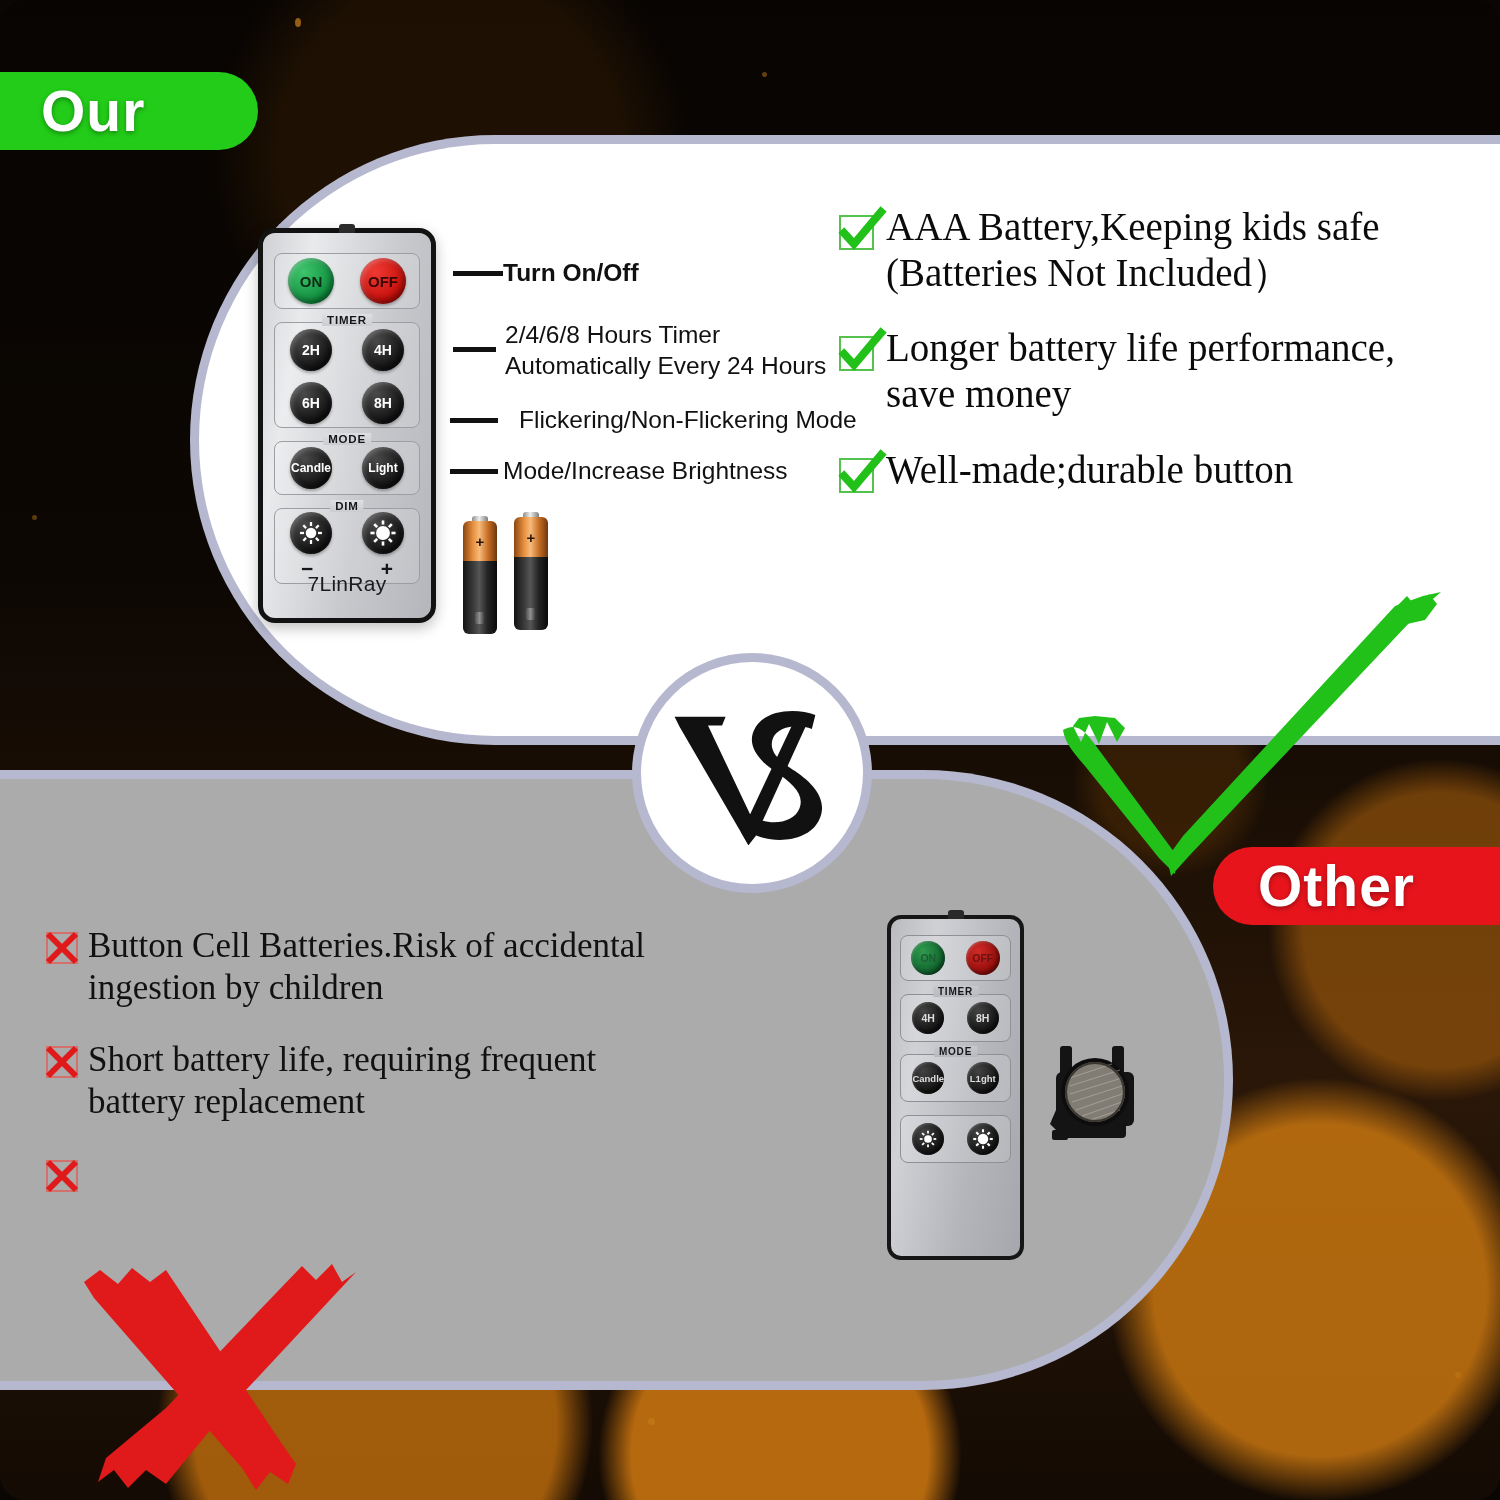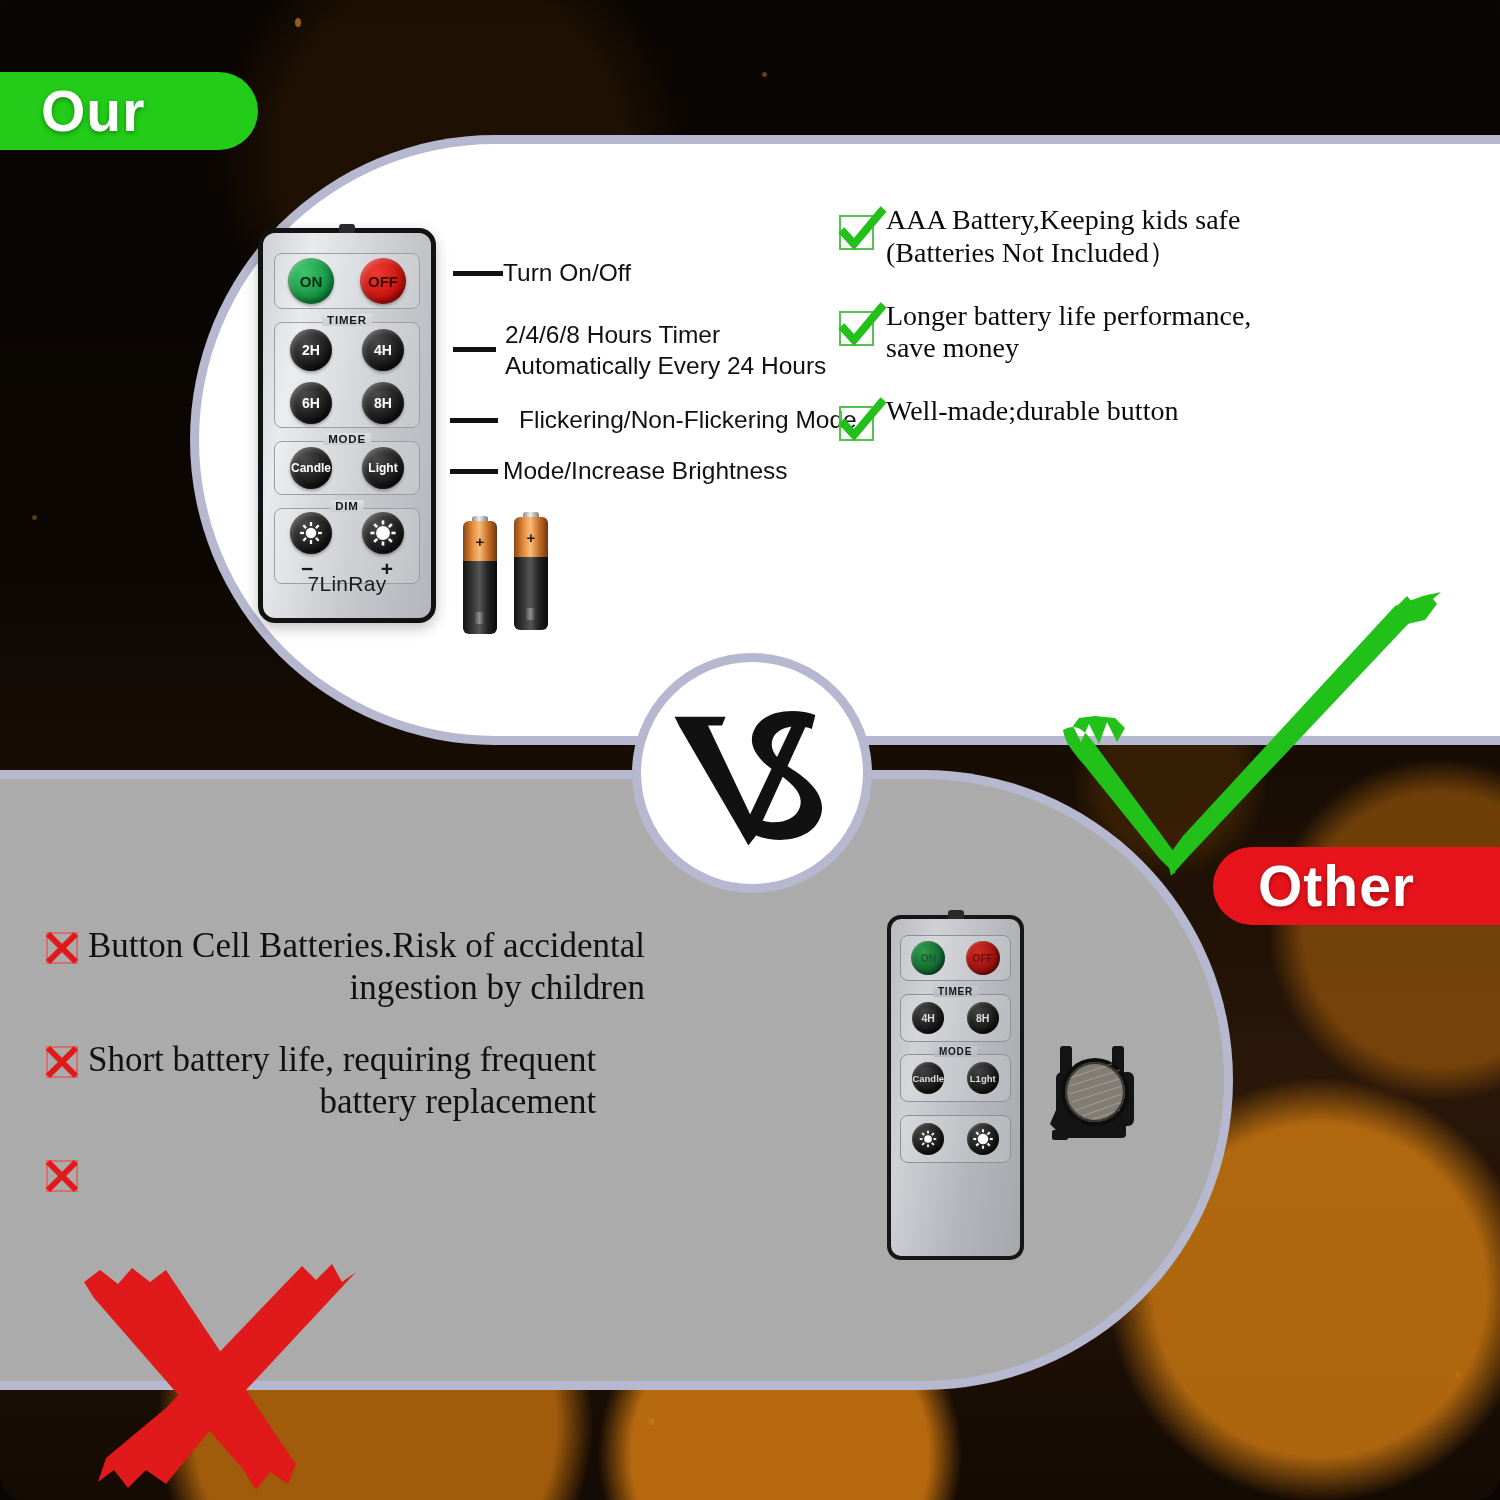--- a/index.html
+++ b/index.html
@@ -152,25 +152,25 @@
   .bullet { display: flex; align-items: flex-start; }
   .bullet-text {
     font-family: "Liberation Serif", serif;
     white-space: pre-line;
   }
   .box-icon { position: relative; flex: 0 0 auto; }
   .box-icon svg { display: block; overflow: visible; }
 
   .pros { left: 838px; top: 204px; width: 660px; }
   .pros .bullet { margin-bottom: 30px; }
-  .pros .bullet-text { font-size: 28px; line-height: 1.17; color: #0b0b0b; }
+  .pros .bullet-text { font-size: 39px; line-height: 1.17; color: #0b0b0b; }
   .pros .box-icon { margin: 7px 8px 0 0; }
 
   .cons { left: 45px; top: 925px; width: 740px; }
-  .cons .bullet { margin-bottom: 30px; text-align: right; }
+  .cons .bullet { margin-bottom: 30px; }
   .cons .bullet-text { font-size: 35px; line-height: 1.2; color: #111; }
   .cons .box-icon { margin: 6px 9px 0 0; }
 
   
   .brush { position: absolute; z-index: 5; }
 
   
   .remote-other {
     position: absolute; left: 887px; top: 915px;
     width: 137px; height: 345px;
@@ -283,21 +283,21 @@
     </div>
 
     <div class="brand">7LinRay</div>
   </div>
 
   <div class="lead" style="left:453px;top:271px;width:50px;"></div>
   <div class="lead" style="left:453px;top:347px;width:43px;"></div>
   <div class="lead" style="left:450px;top:418px;width:48px;"></div>
   <div class="lead" style="left:450px;top:469px;width:48px;"></div>
 
-  <div class="callout" style="left:503px;top:258px;">Turn On/Off</div>
+  <div class="callout" style="left:503px;top:258px;font-weight:bold;">Turn On/Off</div>
   <div class="callout" style="left:505px;top:320px;">2/4/6/8 Hours Timer
 Automatically Every 24 Hours</div>
   <div class="callout" style="left:503px;top:405px;margin-left:16px;">Flickering/Non-Flickering Mode</div>
   <div class="callout" style="left:503px;top:456px;">Mode/Increase Brightness</div>
 
   <div class="battery" style="left:463px;top:516px;">
     <div class="bat-tip"></div>
     <div class="bat-top">+</div>
     <div class="bat-body"></div>
   </div>

